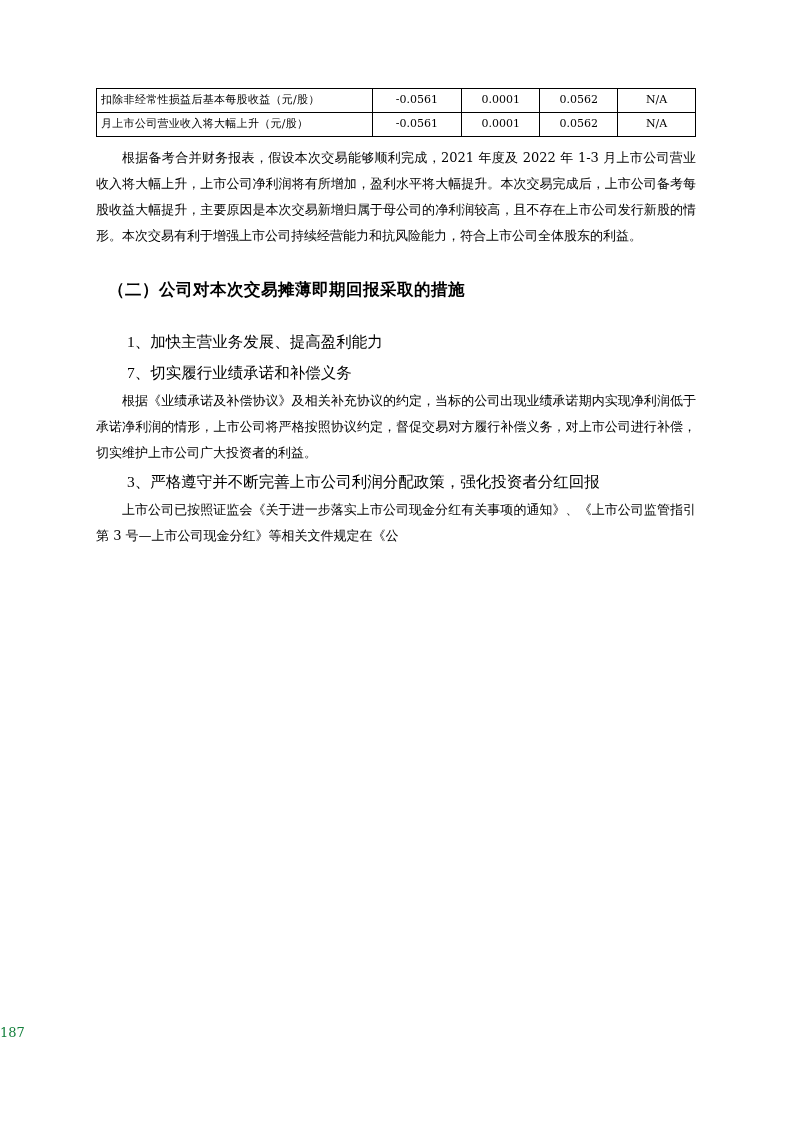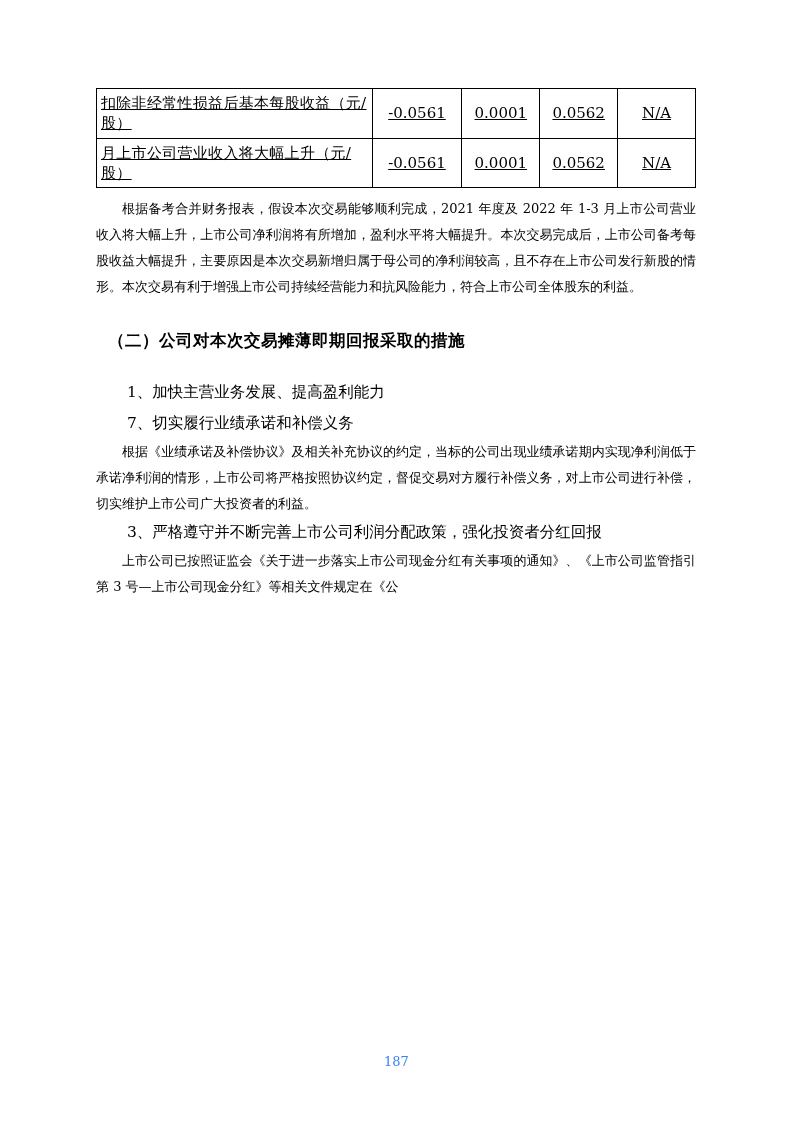--- a/index.html
+++ b/index.html
@@ -22,22 +22,21 @@
   .content {
     position: absolute;
     left: 96px;
     top: 88px;
     width: 600px;
   }
   table.fin {
     border-collapse: collapse;
     width: 100%;
     table-layout: fixed;
-    font-size: 15px;
-    text-decoration: underline;
+    font-size: 11px;
   }
   table.fin td {
     border: 1px solid #000000;
     padding: 4px 4px;
     line-height: 1.35;
     font-family: "DejaVu Serif", "Liberation Serif", serif;
   }
   td.label {
     text-align: left;
     padding-left: 6px;
@@ -63,31 +62,31 @@
     line-height: 2.0;
     margin: 12px;
     text-indent: 0;
     letter-spacing: 0.5px;
   }
   .list-item {
     font-size: 15.5px;
     line-height: 2.0;
     margin: 0;
     text-indent: 2em;
+    font-family: Liberation Serif, serif;
   }
   .pagenum {
     position: absolute;
     left: 0;
     right: 0;
     top: 1025px;
-    text-align: center;
+    text-align: left;
     font-size: 13px;
     font-family: "DejaVu Serif", "Liberation Serif", serif;
-    color: #3b82f6;
-    margin-top: 29px;
+    color: #15803d;
   }
 </style>
 </head>
 <body>
 
 <div class="page">
   <div class="content">
 
     <table class="fin">
       <colgroup>

